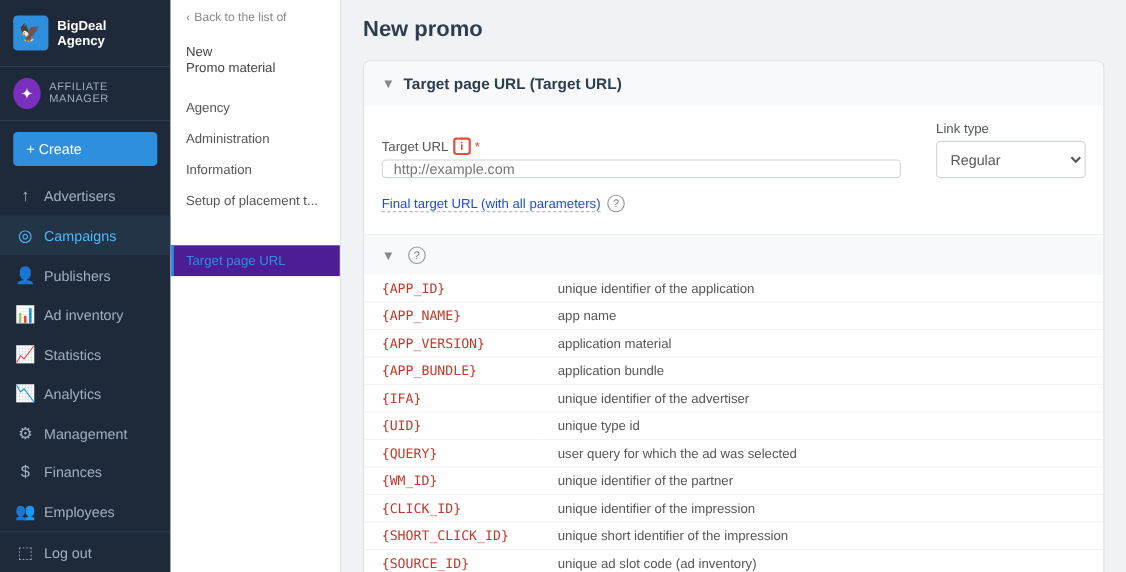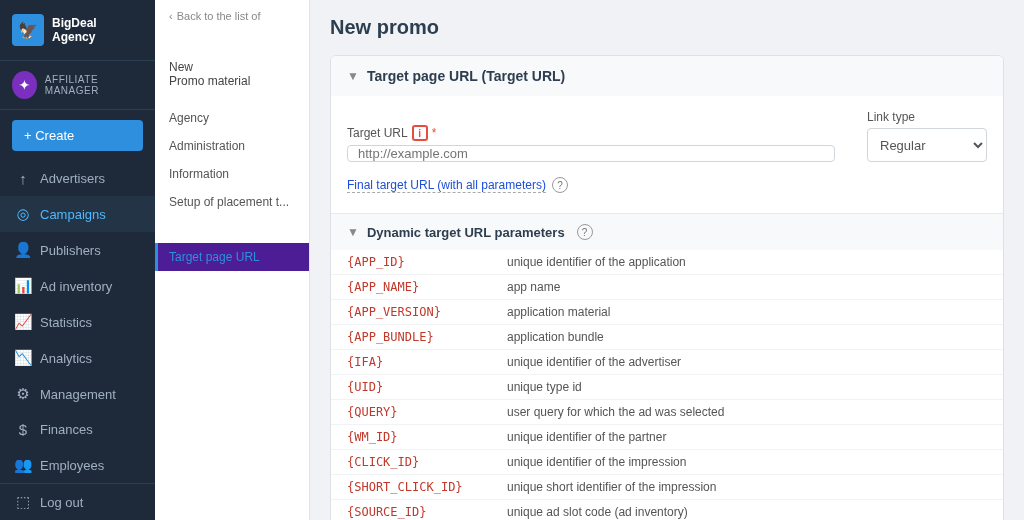--- a/index.html
+++ b/index.html
@@ -177,21 +177,21 @@
       outline: none;
     }
     .form-select {
       height: 34px;
       border: 1px solid #d0d5da;
       border-radius: 4px;
       padding: 0 8px;
       font-size: 13px;
       color: #555;
       background: #fff;
-      width: 120px;
+      width: 136px;
     }
     .final-url-row {
       display: flex; align-items: center; gap: 6px;
       padding: 6px 0;
     }
     .final-url-label {
       font-size: 12px; color: #1d4ed8; font-weight: 500;
       border-bottom: 1px dashed #aaa;
     }
     .info-circle {
@@ -293,21 +293,21 @@
   </div>
 </div>
 
 <div class="main-area">
 
   <div class="sub-sidebar">
     <div class="sub-sidebar-header">
       <span>‹</span>
       <span>Back to the list of</span>
     </div>
-    <div style="padding: 8px 14px; font-size: 12px; color: #444; font-weight: 500; margin-top: 20px;">
+    <div style="padding: 8px 14px; font-size: 12px; color: #444; font-weight: 500;">
       New<br>Promo material
     </div>
     <div class="sub-sidebar-section">
       <div class="sub-nav-item">Agency</div>
       <div class="sub-nav-item">Administration</div>
       <div class="sub-nav-item">Information</div>
       <div class="sub-nav-item">Setup of placement t...</div>
       <div class="sub-nav-item active">Target page URL</div>
     </div>
   </div>
@@ -342,21 +342,20 @@
           <div class="final-url-row">
             <span class="final-url-label">Final target URL (with all parameters)</span>
             <span class="info-circle">?</span>
           </div>
         </div>
       </div>
 
       <div class="card-section">
         <div class="dynamic-section-header">
           <span class="chevron-icon">▼</span>
-          <span class="dynamic-section-title">Dynamic target URL parameters</span>
           <span class="info-circle" style="margin-left:4px;">?</span>
         </div>
         <div>
           <table class="params-table">
             <tbody id="params-tbody">
                 <tr>
                   <td>{APP_ID}</td>
                   <td>unique identifier of the application</td>
                 </tr>
                 <tr>

